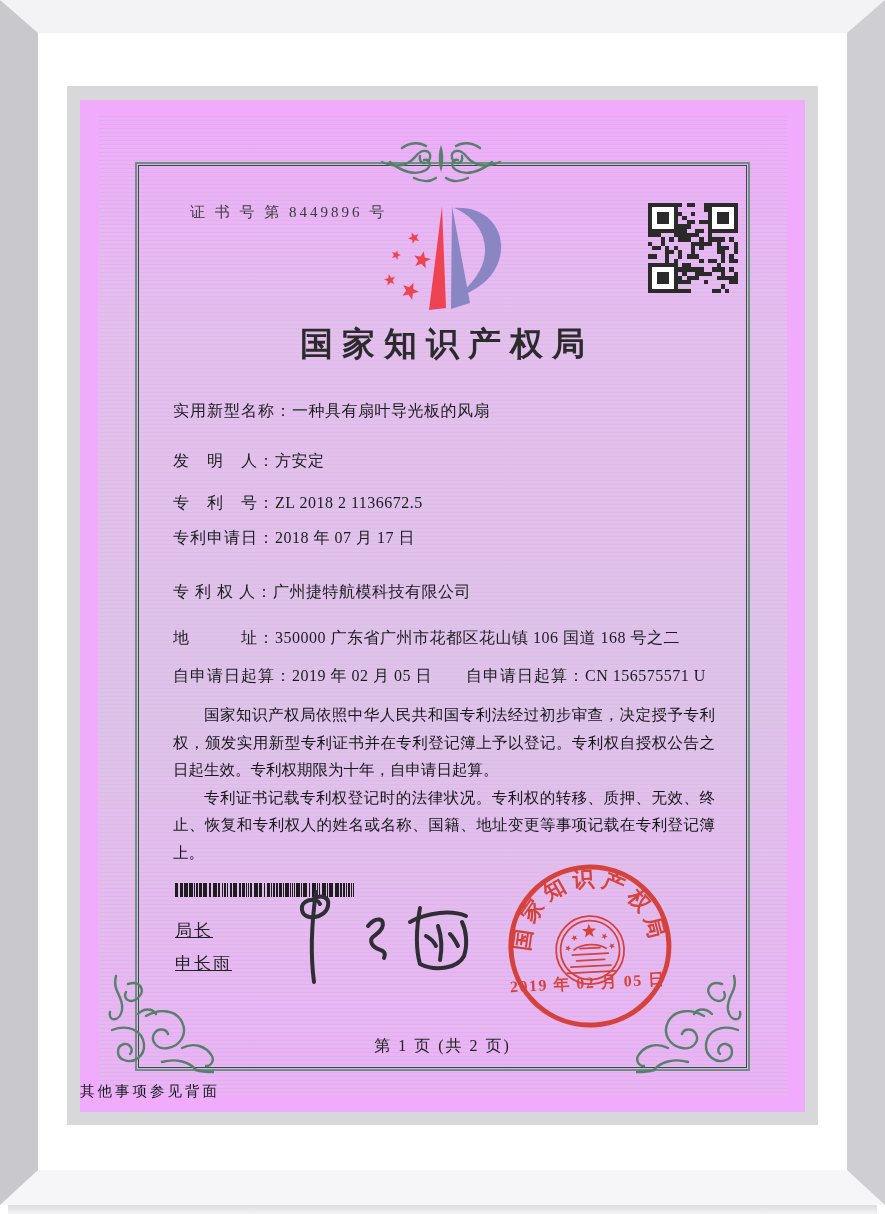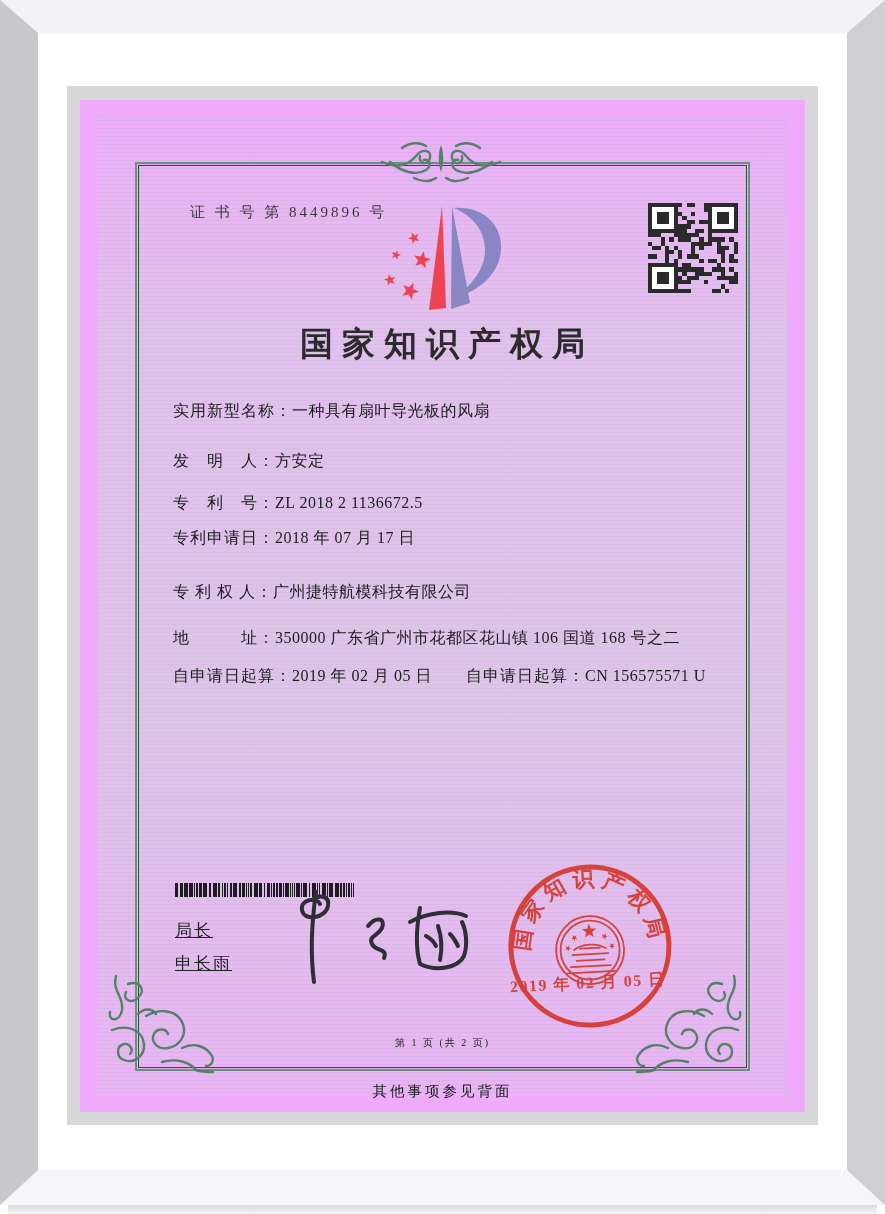--- a/index.html
+++ b/index.html
@@ -39,22 +39,22 @@
   .paras p{margin:0;text-indent:2em;}
   .barcode{left:95px;top:783px;width:182px;height:14px;}
   .signer{left:95px;top:814px;font-size:17px;line-height:33px;color:#222226;letter-spacing:2px;text-decoration:underline;}
   .signature{left:180px;top:786px;width:240px;height:110px;}
   .signature path{stroke:#2e2e34;stroke-width:4;fill:none;stroke-linecap:round;stroke-linejoin:round;}
   .seal{left:426px;top:762px;width:172px;height:172px;opacity:.93;transform:rotate(-3deg);}
   .seal .ring{stroke:var(--seal-red);stroke-width:5;fill:none;}
   .seal .emblem-stroke{stroke:var(--seal-red);fill:none;stroke-width:1.8;stroke-linecap:round;}
   .seal-ring-text{font-size:21.5px;letter-spacing:6px;fill:var(--seal-red);font-weight:bold;}
   .seal-date{font-size:16px;letter-spacing:1.5px;fill:var(--seal-red);font-weight:bold;}
-  .page-info{left:0;right:0;top:936px;text-align:center;font-size:10px;letter-spacing:2px;color:#222;}
-  .back-note{left:0;right:0;top:982px;text-align:center;font-size:14.5px;letter-spacing:3px;color:#17171b;}
+  .page-info{left:0;right:0;top:936px;text-align:center;font-size:16px;letter-spacing:2px;color:#222;}
+  .back-note{left:0;right:0;top:982px;font-size:14.5px;letter-spacing:3px;color:#17171b;}
   
   .orn{pointer-events:none;}
   .orn path{stroke:var(--ornament-green,#55806a);stroke-width:2.4;fill:none;
     stroke-linecap:round;stroke-linejoin:round;}
   .orn .fill{fill:var(--ornament-green,#55806a);stroke:none;}
   .orn-top{left:250px;top:38px;width:222px;height:48px;}
   .orn-bl{left:22px;top:870px;width:112px;height:104px;}
   .orn-br{left:556px;top:870px;width:112px;height:104px;transform:scaleX(-1);}
   .logo{left:300px;top:98px;width:130px;height:120px;}
   .logo .purple{fill:var(--logo-purple);}
@@ -272,20 +272,24 @@
     <div class="field-row abs" style="top:482px">
       <span class="lbl">专 利 权 人：</span><span>广州捷特航模科技有限公司</span>
     </div>
     <div class="field-row abs" style="top:528px">
       <span class="lbl">地　　　址：</span><span>350000 广东省广州市花都区花山镇 106 国道 168 号之二</span>
     </div>
     <div class="field-row abs" style="top:566px">
       <span class="lbl">自申请日起算：</span><span>2019 年 02 月 05 日</span><span class="grant-pair2"><span class="lbl">自申请日起算：</span><span>CN 156575571 U</span></span>
     </div>
 
+    <div class="paras abs">
+      <p>国家知识产权局依照中华人民共和国专利法经过初步审查，决定授予专利权，颁发实用新型专利证书并在专利登记簿上予以登记。专利权自授权公告之日起生效。专利权期限为十年，自申请日起算。</p>
+      <p>专利证书记载专利权登记时的法律状况。专利权的转移、质押、无效、终止、恢复和专利权人的姓名或名称、国籍、地址变更等事项记载在专利登记簿上。</p>
+    </div>
 
     <svg id="barcode" class="barcode abs" viewBox="0 0 182 14" preserveAspectRatio="none">
         <rect x="0" y="0" width="3" height="14" fill="#1d1d1f"></rect>
         <rect x="5" y="0" width="3" height="14" fill="#1d1d1f"></rect>
         <rect x="9" y="0" width="4" height="14" fill="#1d1d1f"></rect>
         <rect x="14" y="0" width="4" height="14" fill="#1d1d1f"></rect>
         <rect x="19" y="0" width="1" height="14" fill="#1d1d1f"></rect>
         <rect x="21" y="0" width="2" height="14" fill="#1d1d1f"></rect>
         <rect x="24" y="0" width="3" height="14" fill="#1d1d1f"></rect>
         <rect x="28" y="0" width="4" height="14" fill="#1d1d1f"></rect>

